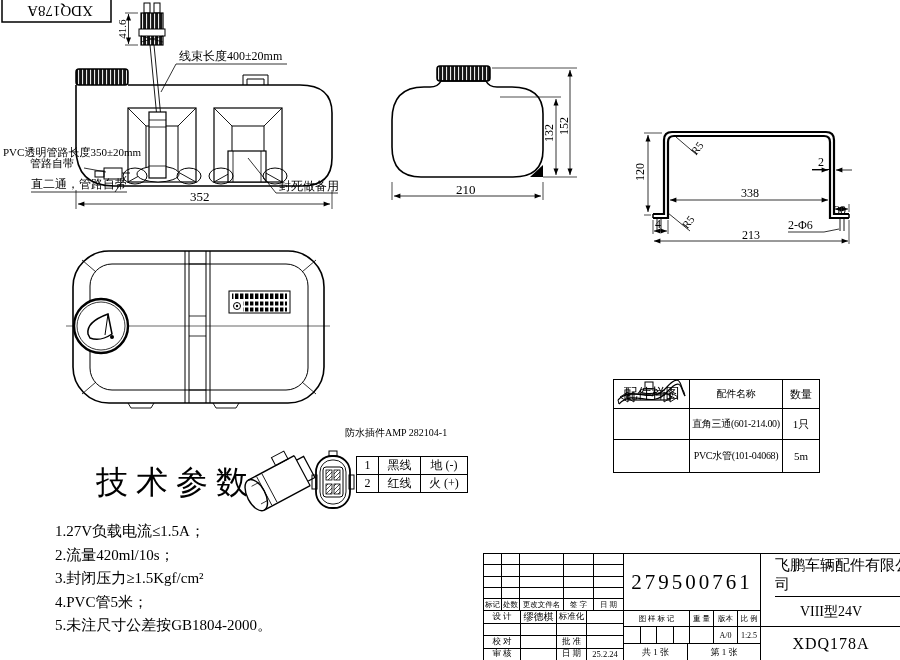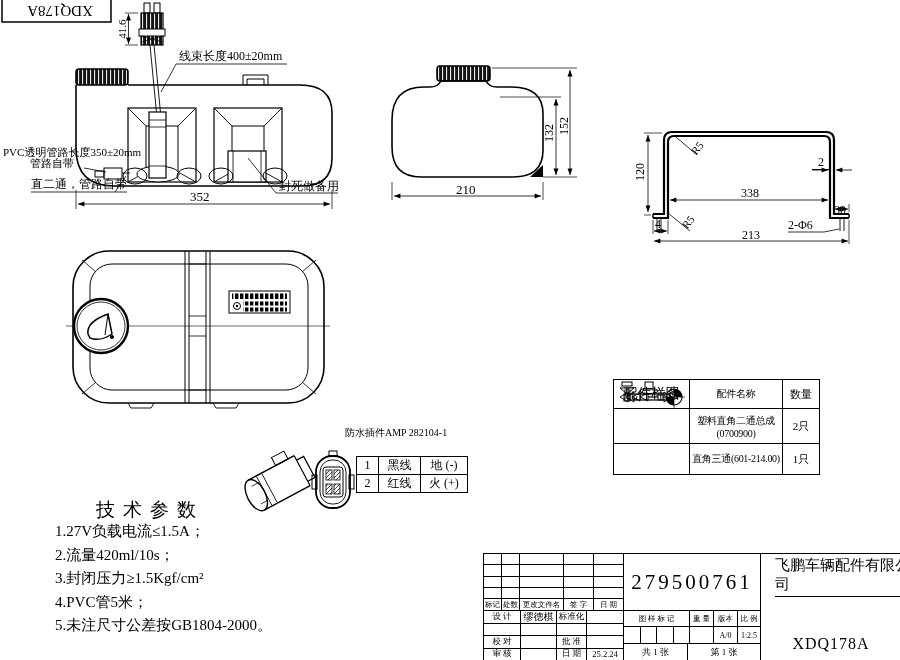--- a/index.html
+++ b/index.html
@@ -210,70 +210,60 @@
     <td class="c3">地 (-)</td>
   </tr>
   <tr>
     <td class="c1">2</td>
     <td class="c2">红线</td>
     <td class="c3">火 (+)</td>
   </tr>
 </tbody>
   </table>
 
-<div class="t" style="left:96px;top:500px;font-size:19px;letter-spacing:8px">技术参数</div>
+<div class="t" style="left:96px;top:465px;font-size:32px;letter-spacing:8px">技术参数</div>
 <div class="t" style="left:55px;top:523px">
   <div class="tp-item">1.27V负载电流≤1.5A；</div>
   <div class="tp-item">2.流量420ml/10s；</div>
   <div class="tp-item">3.封闭压力≥1.5Kgf/cm²</div>
   <div class="tp-item">4.PVC管5米；</div>
   <div class="tp-item">5.未注尺寸公差按GB1804-2000。</div>
 </div>
 
 <table class="parts">
   <tbody>
       <tr>
     <th class="ico">配件样图</th>
     <th class="nm">配件名称</th>
     <th class="qt">数量</th>
-  </tr>
-  <tr>
-    <td class="ico" style="height:34px">
-      <svg width="72" height="32" viewBox="0 0 72 32" stroke="#000" fill="none">
-        <rect x="8" y="2" width="10" height="4" stroke-width="1"></rect>
-        <path d="M6,8 H20 L13,14 Z" stroke-width="1"></path>
-        <rect x="10" y="14" width="6" height="7" stroke-width="1"></rect>
-        <path d="M18,17 L26,13 V21 Z M26,17 L34,13 V21 Z" stroke-width="1"></path>
-        <path d="M34,17 H44" stroke-width="1.2"></path>
-            <rect x="44" y="14" width="5" height="6" stroke-width="1"></rect>
-        <circle cx="60" cy="17" r="8" stroke-width="1.2"></circle>
-        <path d="M60,6 V28 M49,17 H71" stroke-width="0.7"></path>
-        <path d="M60,17 L60,9 A8,8 0 0 1 68,17 Z" fill="#000" stroke="none"></path>
-        <path d="M60,17 L60,25 A8,8 0 0 1 52,17 Z" fill="#000" stroke="none"></path>
-      </svg>
-    </td>
-    <td class="nm">
-      <div>塑料直角二通总成</div>
-      <div>(0700900)</div>
-    </td>
-    <td class="qt">2只</td>
   </tr>
   <tr>
     <td class="ico" style="height:30px">
       <svg width="72" height="26" viewBox="0 0 72 26" stroke="#000" fill="none">
         <rect x="31" y="2" width="8" height="7" stroke-width="1"></rect>
         <ellipse cx="35" cy="11" rx="9" ry="2.5" stroke-width="1"></ellipse>
         <rect x="14" y="14" width="42" height="6" stroke-width="1.2"></rect>
         <path d="M14,12 L6,17 L14,22 Z M20,12 L12,17 L20,22 Z" stroke-width="0.9"></path>
         <path d="M56,12 L64,17 L56,22 Z M50,12 L58,17 L50,22 Z" stroke-width="0.9"></path>
       </svg>
     </td>
     <td class="nm">直角三通(601-214.00)</td>
     <td class="qt">1只</td>
   </tr>
+  <tr>
+    <td class="ico" style="height:32px">
+      <svg width="72" height="26" viewBox="0 0 72 26" stroke="#000" fill="none">
+        <path d="M4,20 C20,4 36,26 52,8 S66,8 70,12" stroke-width="1.2"></path>
+        <path d="M5,24 C21,8 37,30 53,12 S67,12 71,16" stroke-width="1.2"></path>
+        <path d="M4,20 L5,24 M70,12 L71,16" stroke-width="1"></path>
+      </svg>
+    </td>
+    <td class="nm">PVC水管(101-04068)</td>
+    <td class="qt">5m</td>
+  </tr>
 </tbody>
   </table>
 
 <div id="tblock">
 
   <div class="sec g" style="left:0;top:0;width:140px;height:45px;grid-template-columns:18px 18px 44px 30px 30px;grid-auto-rows:11.25px">
     <i class="tb-cell"></i>
       <i class="tb-cell"></i>
       <i class="tb-cell"></i>
       <i class="tb-cell"></i>
@@ -335,14 +325,15 @@
     <span class="tb-cell" style="width:24px"></span>
     <span class="tb-cell" style="width:24px">A/0</span>
     <span class="tb-cell" style="width:23px">1:2.5</span>
   </div>
   <div class="sec g" style="left:140px;top:90px;width:137px;height:17px;grid-template-columns:64px 73px;grid-auto-rows:17px;font-size:9px">
     <span class="tb-cell">共 1 张</span>
     <span class="tb-cell">第 1 张</span>
   </div>
 
   <div class="sec big" style="left:291px;top:0;width:140px;height:43px;border-bottom:1px solid #000;font-size:15px">飞鹏车辆配件有限公司</div>
+  <div class="sec big" style="left:277px;top:43px;width:140px;height:30px;border-bottom:1px solid #000;font-size:14px">VIII型24V</div>
   <div class="sec big" style="left:277px;top:73px;width:140px;height:34px;font-size:16px;letter-spacing:1px">XDQ178A</div>
 </div>
 
 </body></html>

